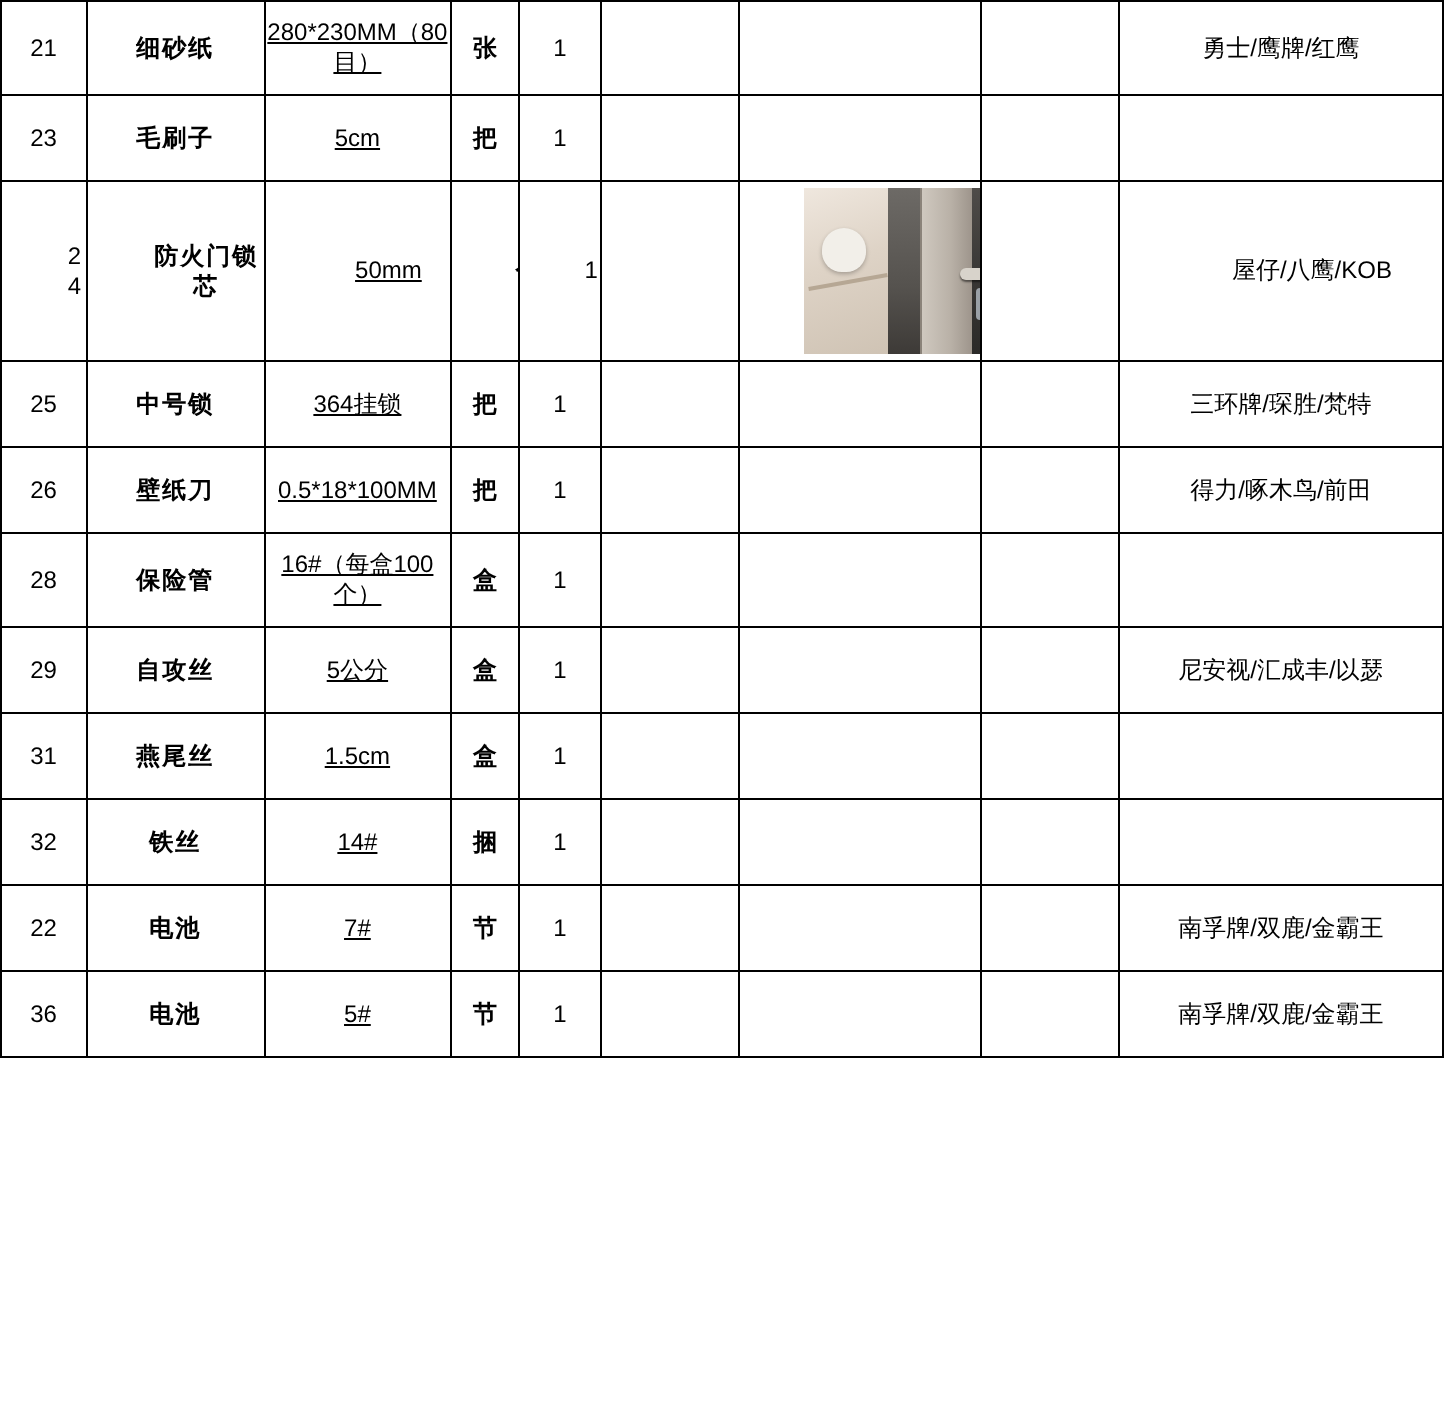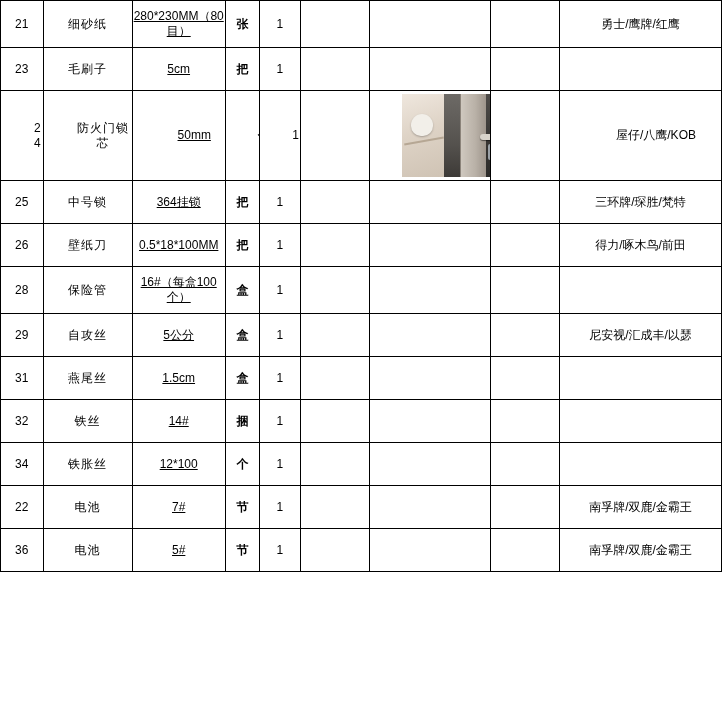--- a/index.html
+++ b/index.html
@@ -34,21 +34,21 @@
   col.c-name  { width: 88px; }
   col.c-spec  { width: 92px; }
   col.c-unit  { width: 34px; }
   col.c-qty   { width: 40px; }
   col.c-e     { width: 68px; }
   col.c-img   { width: 120px; }
   col.c-f     { width: 68px; }
   col.c-brand { width: 160px; }
 
   td.idx   { font-size: 12px; }
-  td.name  { font-size: 13px; font-weight: 400; letter-spacing: 1px; }
+  td.name  { font-size: 13px; font-weight: 700; letter-spacing: 1px; }
   td.spec  { font-size: 11px; text-decoration: underline; }
   td.unit  { font-size: 12px; font-weight: 600; }
   td.qty   { font-size: 12px; }
   td.brand { font-size: 12px; margin-top: 40px; }
   td.imgcell { padding: 0; }
 
   
   tr.r-std td { height: 38px; }
   tr.r-tall td { height: 85px; padding-left: 32px; }
   tr.r-two td { height: 42px; }
@@ -248,31 +248,20 @@
       <td class="spec">14#</td>
       <td class="unit">捆</td>
       <td class="qty">1</td>
       <td></td>
       <td></td>
       <td></td>
       <td class="brand"></td>
     </tr>
 
 
-    <tr class="r-std">
-      <td class="idx">34</td>
-      <td class="name">铁胀丝</td>
-      <td class="spec">12*100</td>
-      <td class="unit">个</td>
-      <td class="qty">1</td>
-      <td></td>
-      <td></td>
-      <td></td>
-      <td class="brand"></td>
-    </tr>
 
     <tr class="r-std">
       <td class="idx">22</td>
       <td class="name">电池</td>
       <td class="spec">7#</td>
       <td class="unit">节</td>
       <td class="qty">1</td>
       <td></td>
       <td></td>
       <td></td>

